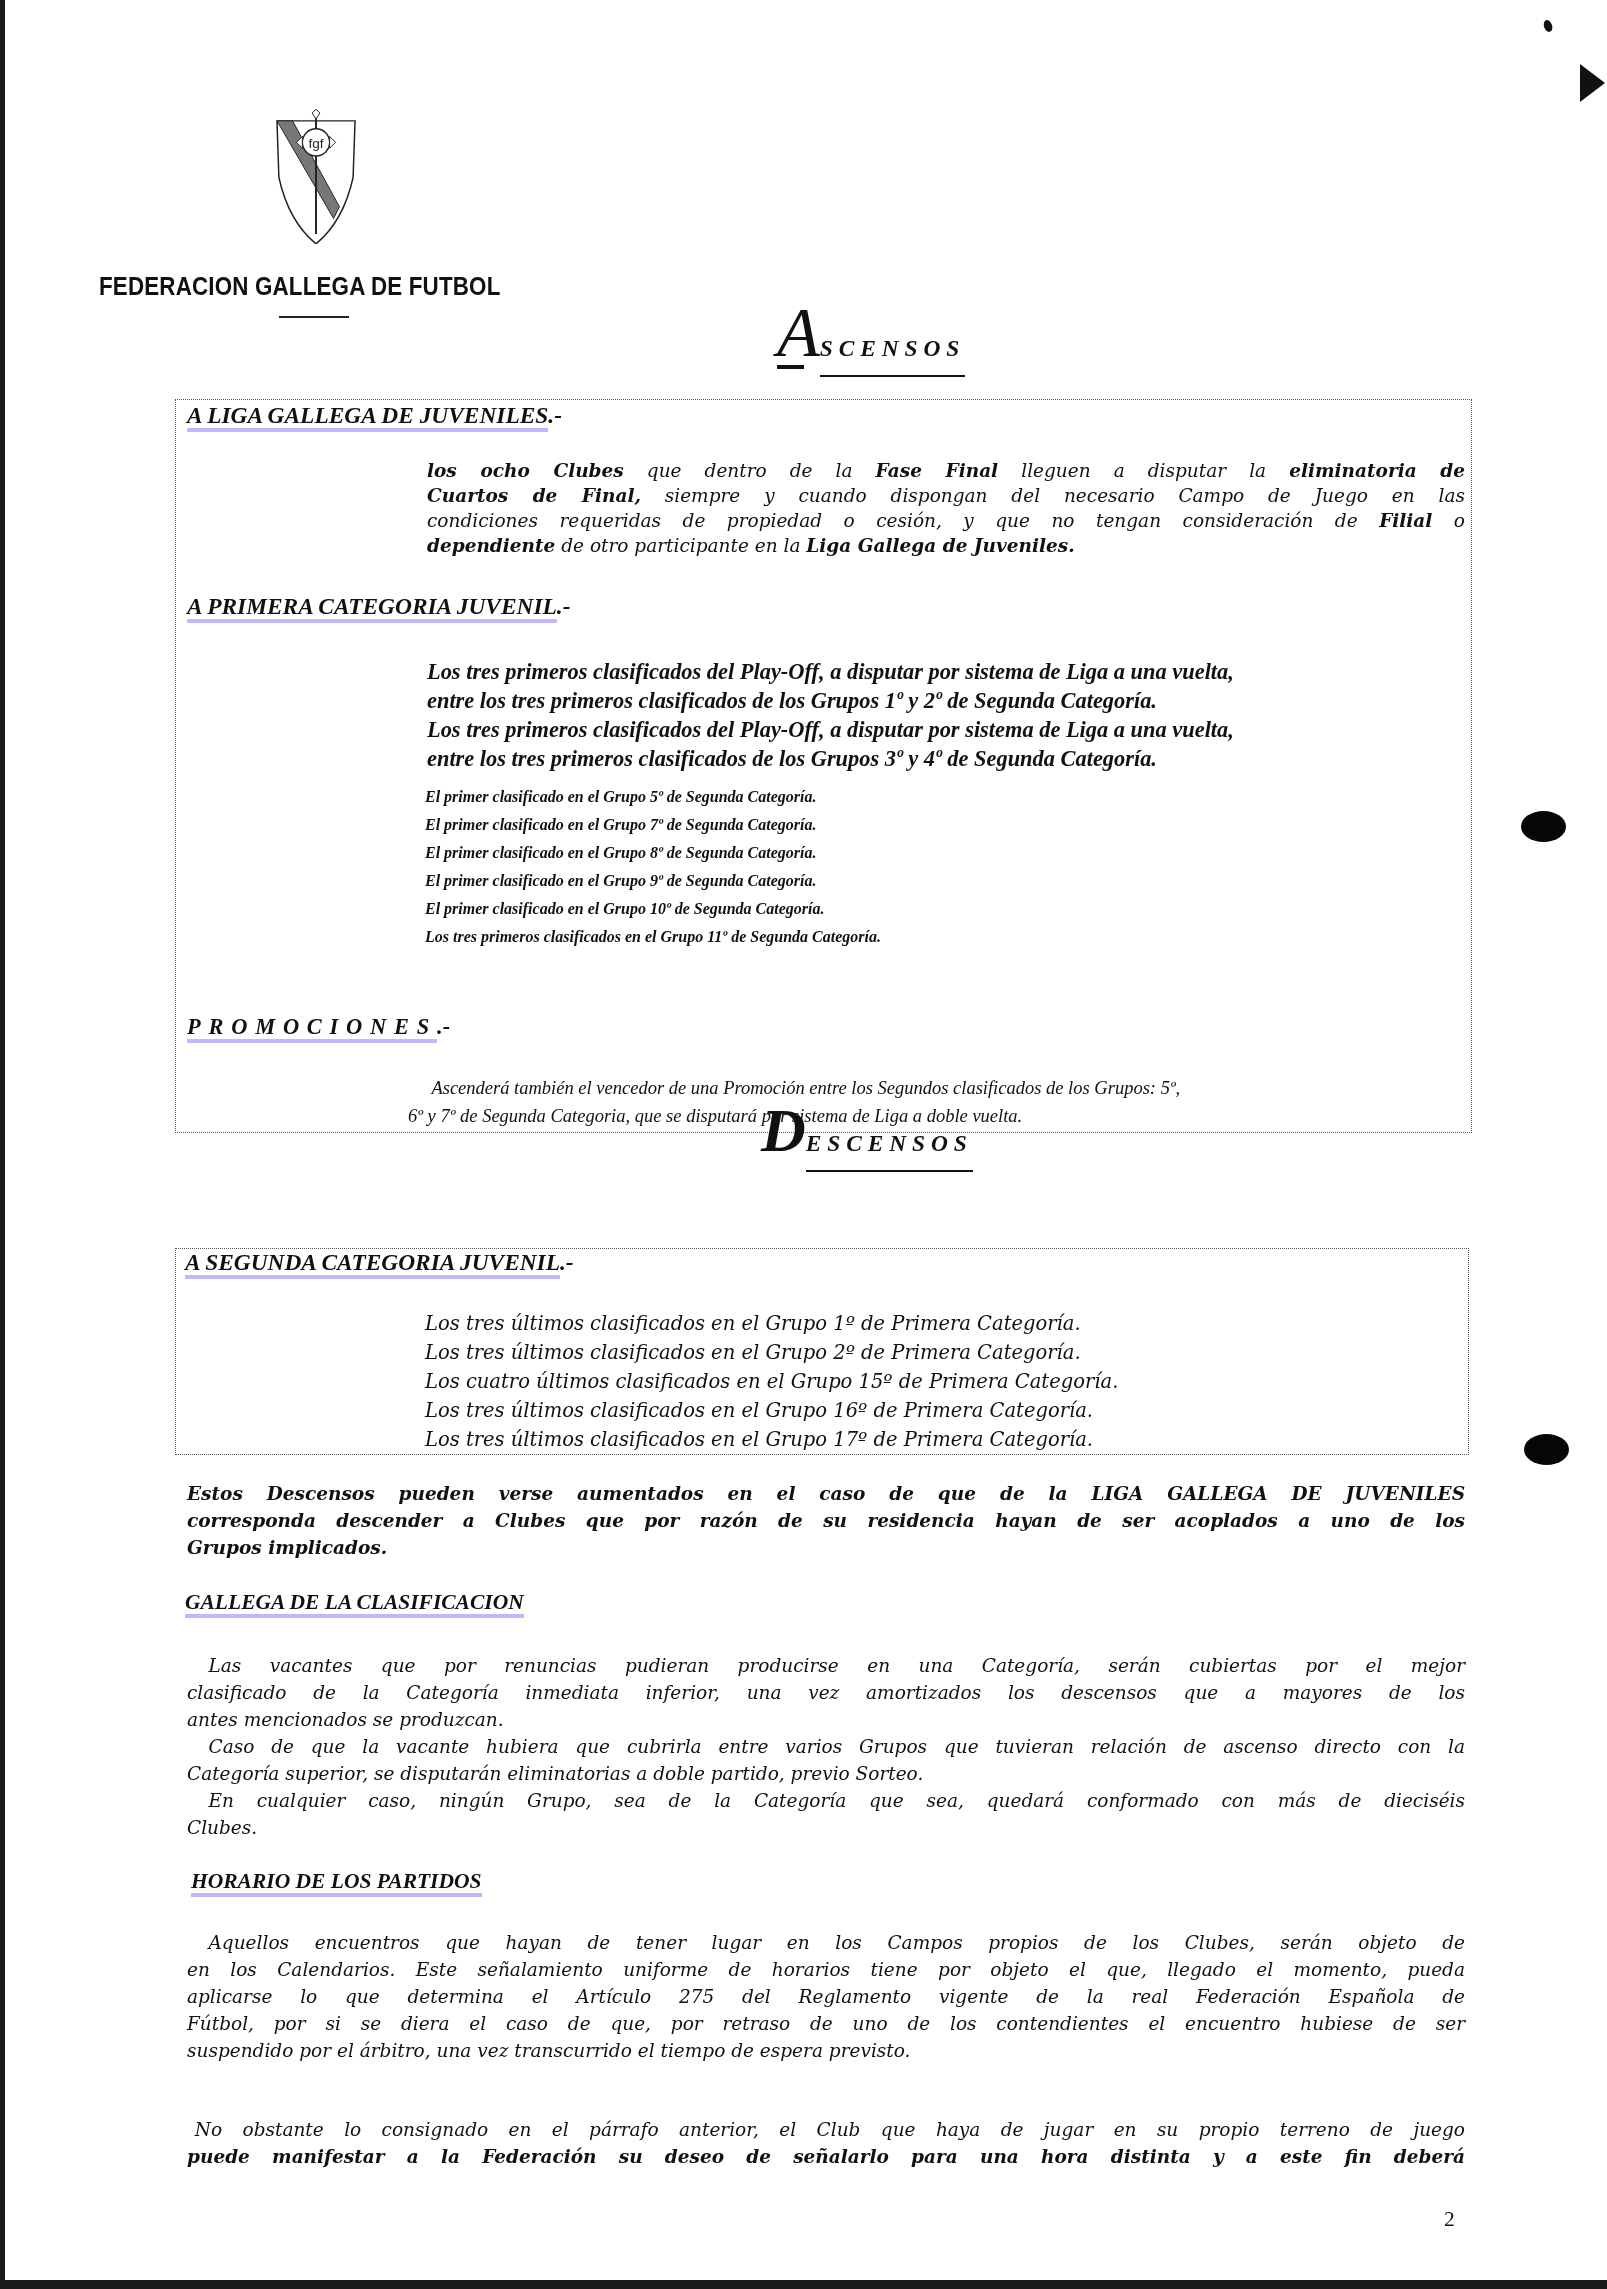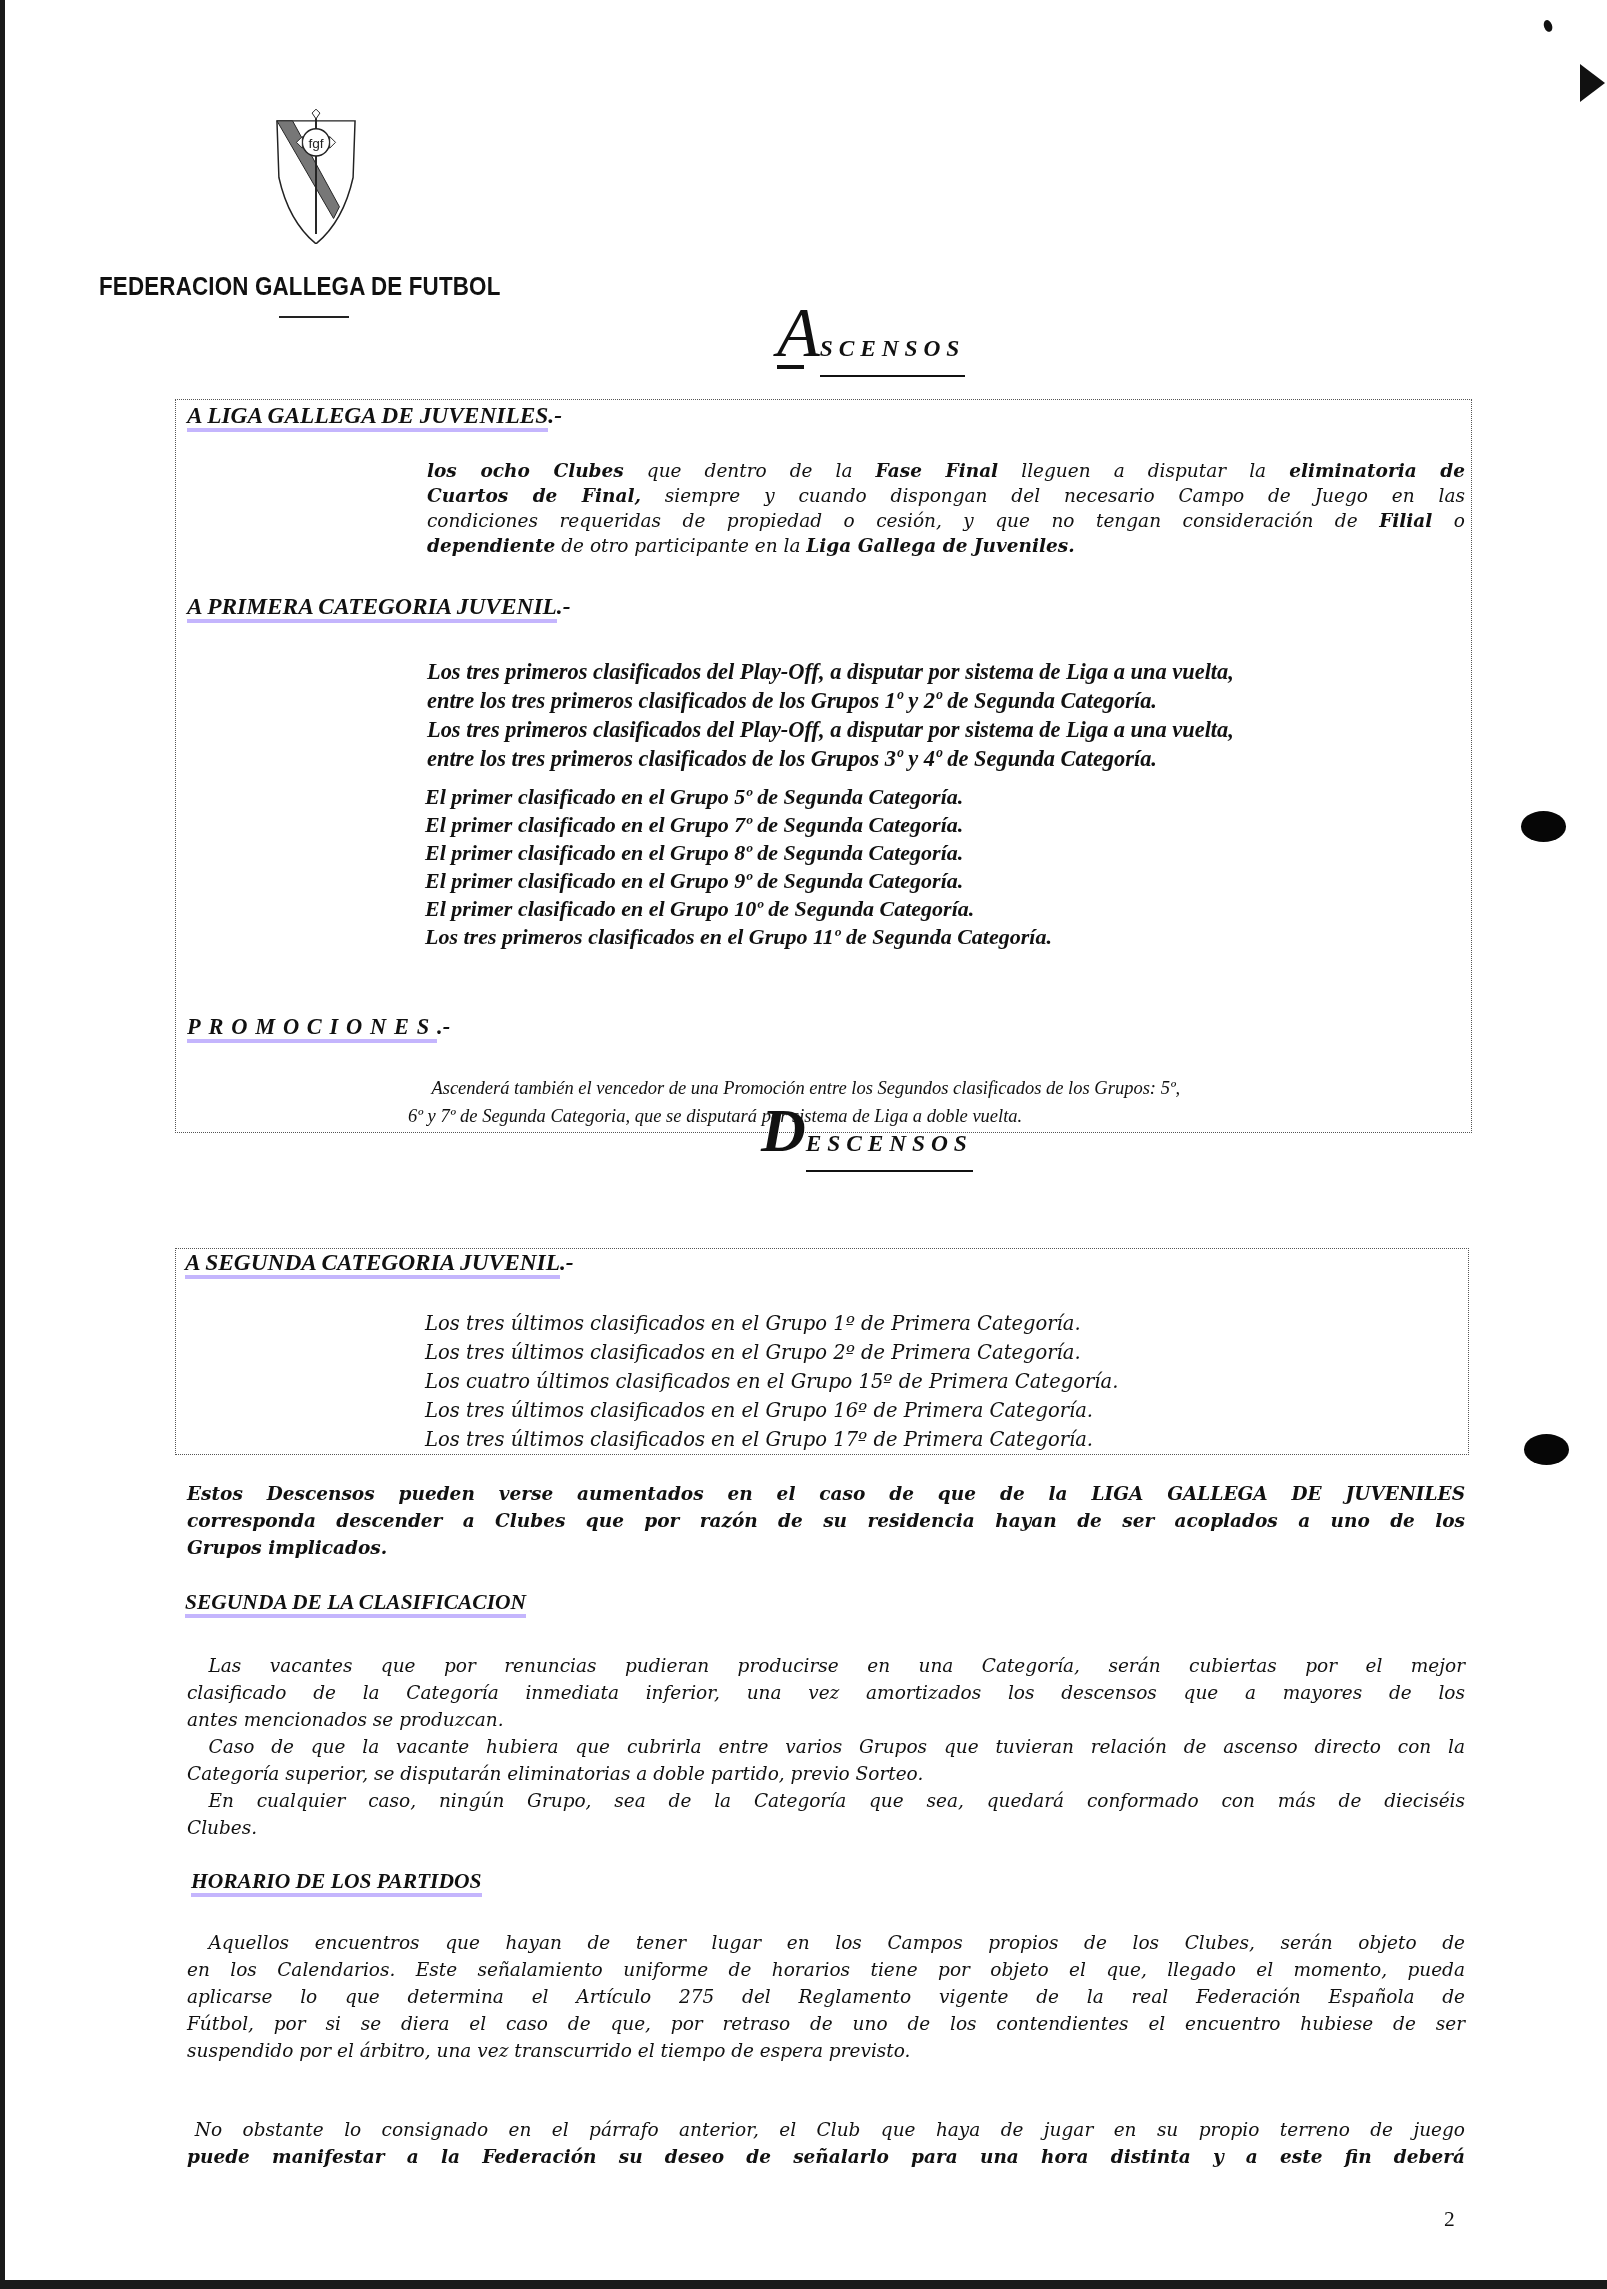--- a/index.html
+++ b/index.html
@@ -39,21 +39,21 @@
   .heading .u { border-bottom: 4px solid #c4b5fd; }
   .heading.spaced { letter-spacing: 7.8px; font-size: 22.4px; }
 
   .para { position: absolute; font-style: italic; font-size: 20.5px; line-height: 27px; text-align: justify; }
   .para b { font-weight: bold; }
   .para .line { display: block; white-space: nowrap; text-align: justify; text-align-last: justify; }
   .para .line.last { text-align-last: left; }
 
   .list { position: absolute; font-style: italic; font-size: 21.5px; line-height: 28px; white-space: nowrap; }
   .list .line { display: block; }
-  .list.small { font-size: 22px; line-height: 28px; font-style: italic; }
+  .list.small { font-size: 16px; line-height: 28px; font-style: italic; }
   .list.desc { font-size: 21.5px; line-height: 29px; }
 
   .page-number { position: absolute; left: 1444px; top: 2207px; font-size: 21.5px; }
 </style>
 </head>
 <body>
 
 <div class="page-edge-left"></div>
 <div class="page-edge-bottom"></div>
 <div class="scan-mark-dot"></div>
@@ -139,21 +139,21 @@
   <span class="line">Los tres últimos clasificados en el Grupo 17º de Primera Categoría.</span>
 </div>
 
 <div class="para" style="left:187px;top:1480px;width:1278px;font-family:'DejaVu Serif',serif;font-size:18.5px;font-weight:bold;">
   <span class="line">Estos Descensos pueden verse aumentados en el caso de que de la LIGA GALLEGA DE JUVENILES</span>
   <span class="line">corresponda descender a Clubes que por razón de su residencia hayan de ser acoplados a uno de los</span>
   <span class="line last">Grupos implicados.</span>
 </div>
 
 <div class="heading" style="left:185px;top:1590px;font-size:21.5px">
-  <span class="u">SEGUNDA DE LA CLASIFICACION</span>
+  <span class="u">GALLEGA DE LA CLASIFICACION</span>
 </div>
 
 <div class="para" style="left:187px;top:1652px;width:1278px;font-family:'DejaVu Serif',serif;font-size:18.5px;">
   <span class="line" style="padding-left:21.5px">Las vacantes que por renuncias pudieran producirse en una Categoría, serán cubiertas por el mejor</span>
   <span class="line">clasificado de  la Categoría inmediata inferior, una vez amortizados los descensos que a mayores de los</span>
   <span class="line last">antes mencionados se produzcan.</span>
   <span class="line" style="padding-left:21.5px">Caso de que la vacante hubiera que cubrirla entre varios Grupos que tuvieran relación de ascenso directo con la</span>
   <span class="line last">Categoría superior, se disputarán eliminatorias a doble partido, previo Sorteo.</span>
   <span class="line" style="padding-left:21.5px">En cualquier caso, ningún Grupo, sea de la Categoría que sea, quedará conformado con más de dieciséis</span>
   <span class="line last">Clubes.</span>

